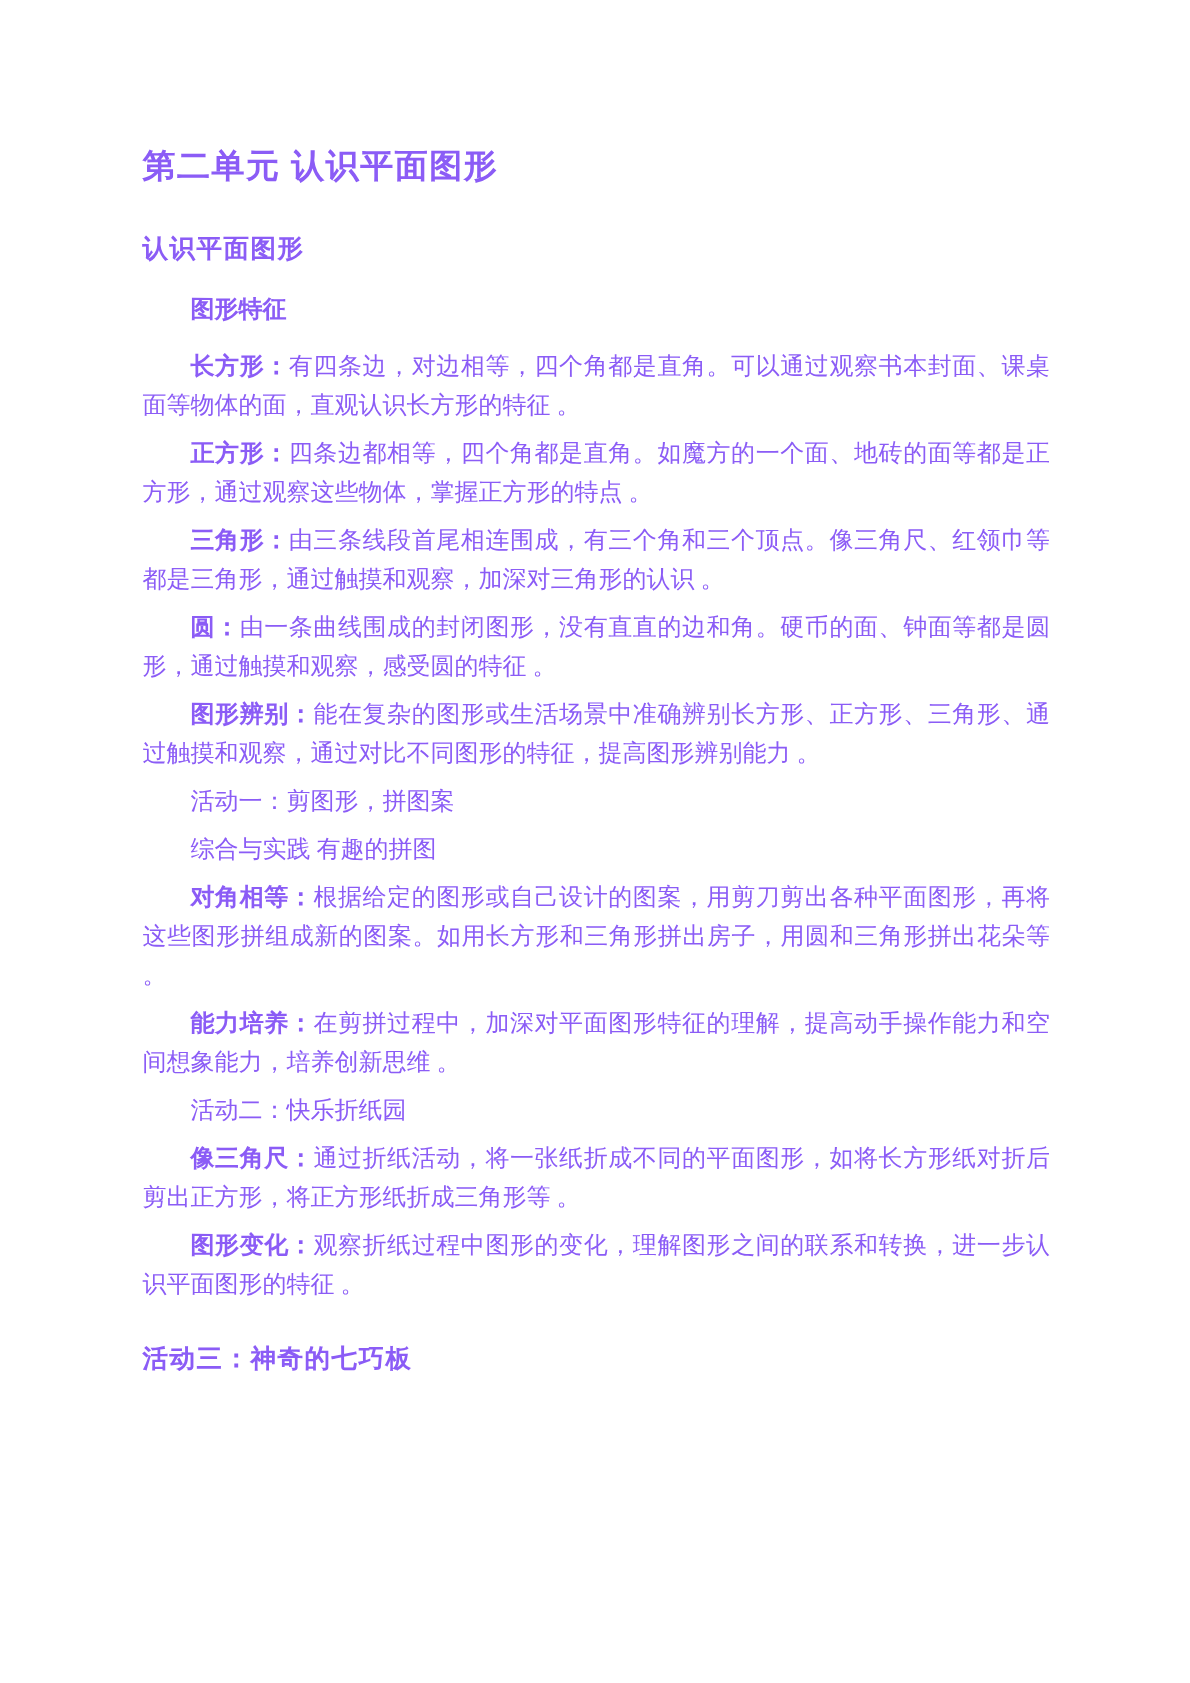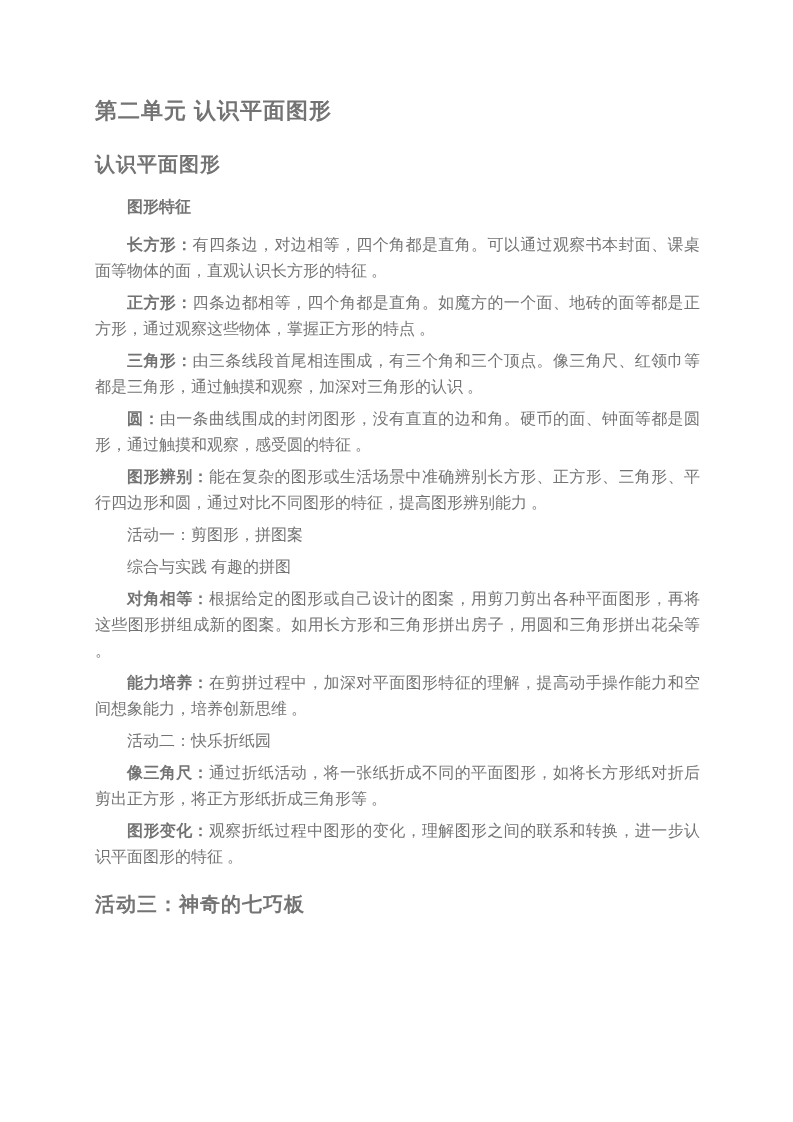--- a/index.html
+++ b/index.html
@@ -7,35 +7,35 @@
     padding: 0;
     background: #ffffff;
   }
   .page {
     position: relative;
     width: 793px;
     height: 1122px;
     box-sizing: border-box;
     padding: 97px 93px 0 95px;
     background: #ffffff;
-    color: #737373;
+    color: #8b5cf6;
     font-family: "Liberation Serif", "DejaVu Serif", serif;
     overflow: hidden;
   }
   .h1 {
     font-family: "Liberation Sans", "DejaVu Sans", sans-serif;
     font-size: 22px;
     font-weight: bold;
     line-height: 28px;
     margin: 0;
     letter-spacing: 1px;
   }
   .h2 {
-    font-family: Liberation Mono, monospace;
-    font-size: 20px;
+    font-family: Liberation Sans, sans-serif;
+    font-size: 17px;
     font-weight: bold;
     line-height: 28px;
     margin: 27px 0 14px 0;
     letter-spacing: 1px;
   }
   .h3 {
     font-size: 16px;
     font-weight: bold;
     line-height: 26px;
     margin: 0 0 12px 0;
@@ -69,21 +69,21 @@
 
   <p class="body-para"><span class="label">长方形：</span><span>有四条边，对边相等，四个角都是直角。可以通过观察书本封面、课桌面等物体的面，直观认识长方形的特征 。</span></p>
 
   <p class="body-para"><span class="label">正方形：</span><span>四条边都相等，四个角都是直角。如魔方的一个面、地砖的面等都是正方形，通过观察这些物体，掌握正方形的特点 。</span></p>
 
   <p class="body-para"><span class="label">三角形：</span><span>由三条线段首尾相连围成，有三个角和三个顶点。像三角尺、红领巾等都是三角形，通过触摸和观察，加深对三角形的认识 。</span></p>
 
 
   <p class="body-para"><span class="label">圆：</span><span>由一条曲线围成的封闭图形，没有直直的边和角。硬币的面、钟面等都是圆形，通过触摸和观察，感受圆的特征 。</span></p>
 
-  <p class="body-para"><span class="label">图形辨别：</span><span>能在复杂的图形或生活场景中准确辨别长方形、正方形、三角形、平行四边形和圆，通过对比不同图形的特征，提高图形辨别能力 。</span></p>
+  <p class="body-para"><span class="label">图形辨别：</span><span>能在复杂的图形或生活场景中准确辨别长方形、正方形、三角形、通过触摸和观察，通过对比不同图形的特征，提高图形辨别能力 。</span></p>
 
   <p class="body-para"><span class="label"></span><span>活动一：剪图形，拼图案</span></p>
 
   <p class="body-para"><span class="label"></span><span>综合与实践 有趣的拼图</span></p>
 
   <p class="body-para"><span class="label">对角相等：</span><span>根据给定的图形或自己设计的图案，用剪刀剪出各种平面图形，再将这些图形拼组成新的图案。如用长方形和三角形拼出房子，用圆和三角形拼出花朵等 。</span></p>
 
   <p class="body-para"><span class="label">能力培养：</span><span>在剪拼过程中，加深对平面图形特征的理解，提高动手操作能力和空间想象能力，培养创新思维 。</span></p>
 
   <p class="body-para"><span class="label"></span><span>活动二：快乐折纸园</span></p>

